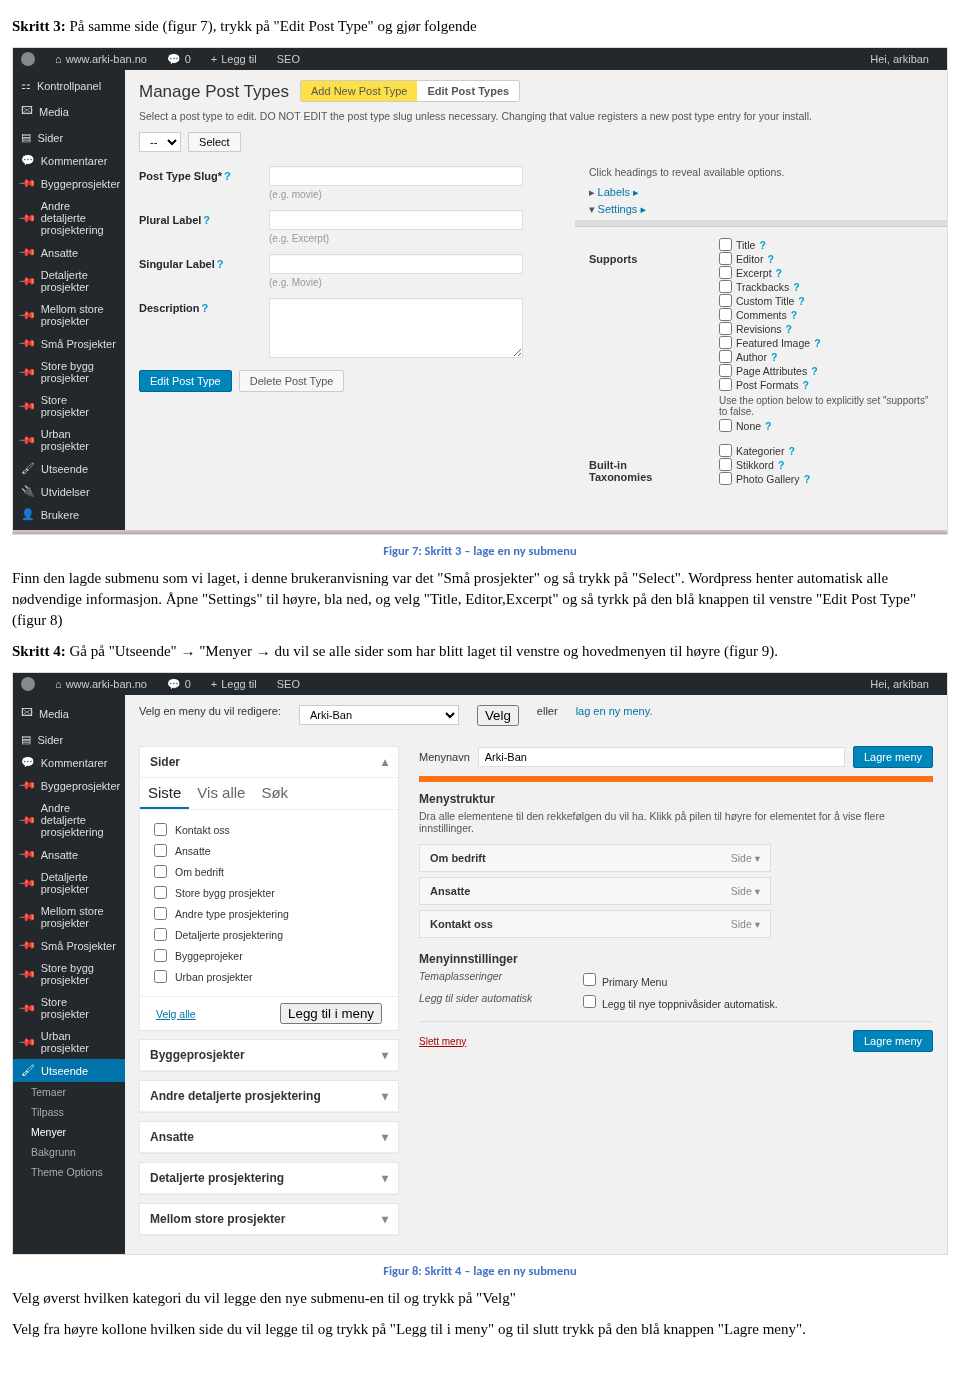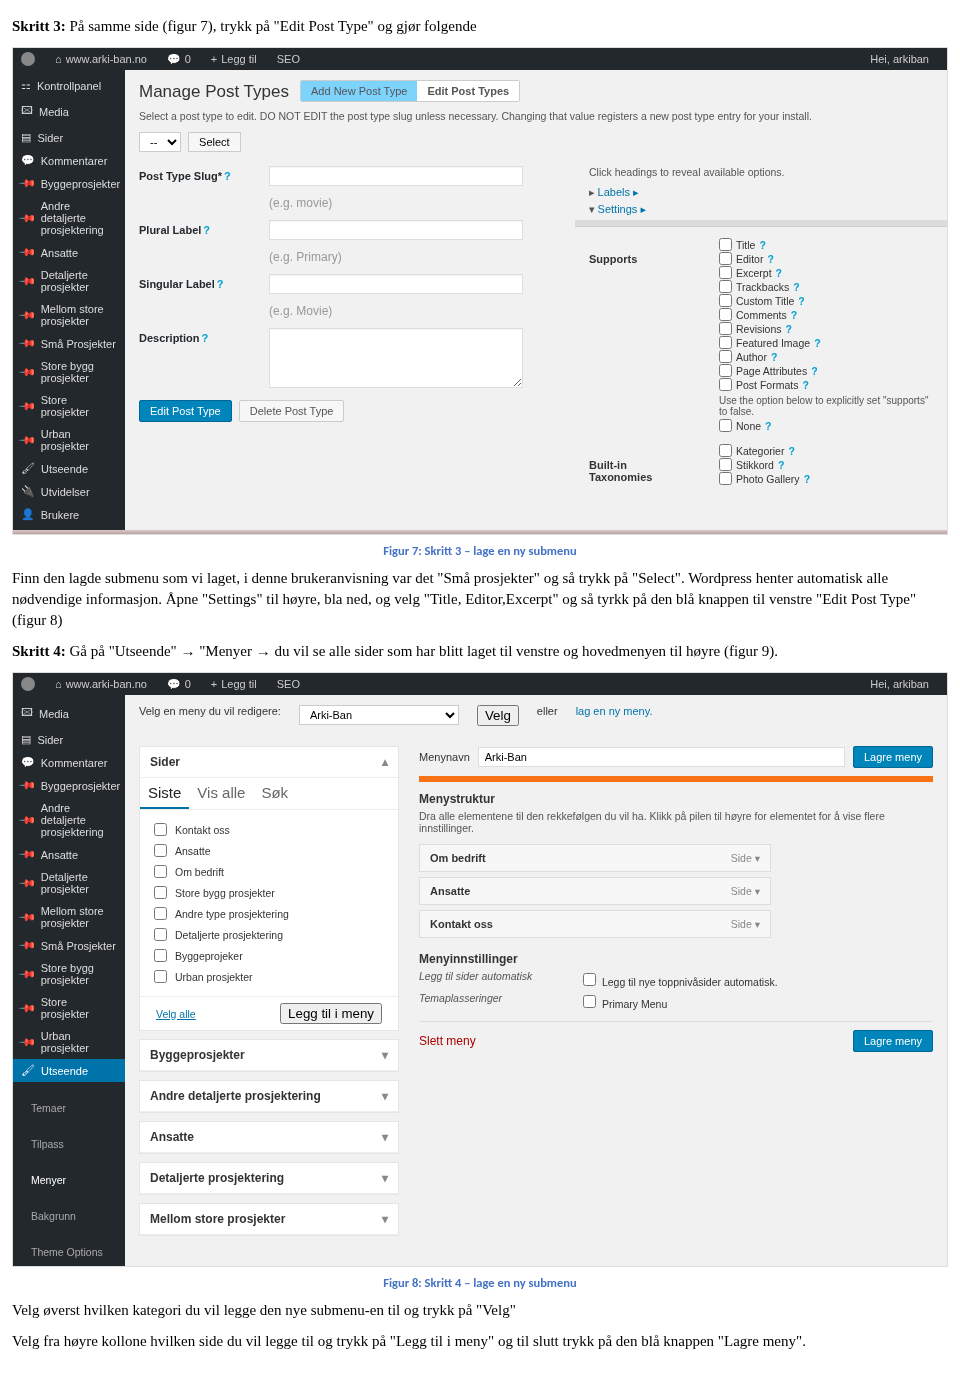--- a/index.html
+++ b/index.html
@@ -18,43 +18,43 @@
 .wpbar { background: #23282d; color: #ccc; height: 22px; display: flex; align-items: center; padding: 0 8px; font-size: 11px; }
 .wpbar .spacer { flex: 1; }
 .wpbar span { margin-right: 10px; display: inline-flex; align-items: center; gap: 4px; color: #ccc; }
 .wplogo { width: 14px; height: 14px; border-radius: 50%; background: #888; display: inline-block; }
 
 
 .wpbody { display: flex; align-items: stretch; }
 .wpside { background: #23282d; color: #ccc; width: 112px; padding: 4px 0; font-size: 11px; }
 .wpside .item { padding: 5px 8px; display: flex; align-items: center; gap: 6px; color: #ddd; }
 .wpside .item.active { background: #0073aa; color: #fff; }
-.wpside .sub { padding: 20px 8px 4px 18px; color: #aaa; font-size: 10.5px; }
+.wpside .sub { padding: 4px 8px 4px 18px; color: #aaa; font-size: 10.5px; }
 .wpside .sub.on { color: #fff; }
 .pin-icon { transform: rotate(45deg); display: inline-block; }
 
 
 .wpmain { flex: 1; background: #f1f1f1; padding: 10px 14px; }
 .h-title { font-size: 17px; font-weight: 400; display: inline-block; margin-right: 8px; }
 .tabs { display: inline-flex; border: 1px solid #ccc; border-radius: 2px; overflow: hidden; font-size: 11px; vertical-align: 2px; }
-.tabs .tab { padding: 4px 10px; background: #7dd3fc; color: #555; }
+.tabs .tab { padding: 4px 10px; background: #fde047; color: #555; }
 .tabs .tab.active { background: #fff; font-weight: bold; }
 .hint { font-size: 10.5px; color: #555; margin: 8px 0 10px; }
 
 .row { display: flex; gap: 20px; }
 .col-left { flex: 0 0 430px; }
 .col-right { flex: 1; }
 
 .fld { display: flex; align-items: flex-start; margin-bottom: 10px; }
 .fld .lbl { width: 130px; font-size: 11px; font-weight: bold; color: #23282d; padding-top: 4px; }
 .fld .lbl .q { color: #00a0d2; font-weight: bold; margin-left: 2px; }
 .fld .ctrl { flex: 1; }
 .fld input[type=text], .fld textarea { width: 240px; border: 1px solid #ddd; padding: 3px 6px; font-size: 11px; background: #fff; box-shadow: inset 0 1px 1px rgba(0,0,0,0.04); }
 .fld textarea { height: 52px; resize: both; }
-.ph { color: #999; font-size: 12px; margin-top: 10px; }
+.ph { color: #999; font-size: 10px; margin-top: 3px; }
 
 .select-line { margin-bottom: 14px; }
 .select-line select { border: 1px solid #ccc; padding: 2px 6px; font-size: 11px; background: #fff; }
 .select-line .btn-s { border: 1px solid #ccc; background: #f7f7f7; padding: 3px 10px; font-size: 11px; margin-left: 4px; }
 
 .btn-primary { background: #0085ba; color: #fff; border: 1px solid #006799; padding: 4px 10px; font-size: 11px; border-radius: 2px; }
 .btn-sec { background: #f7f7f7; color: #555; border: 1px solid #ccc; padding: 4px 10px; font-size: 11px; border-radius: 2px; margin-left: 4px; }
 
 .rhint { font-size: 10.5px; color: #555; margin-bottom: 8px; }
 .acc { font-size: 11px; color: #0073aa; margin: 4px 0; }
@@ -85,21 +85,21 @@
 
 .right-col { flex: 1; }
 .menuname-row { display: flex; align-items: center; gap: 8px; font-size: 11px; margin-bottom: 10px; }
 .menuname-row input { flex: 1; border: 1px solid #ddd; padding: 3px 6px; font-size: 11px; }
 .struct-h { font-weight: bold; font-size: 12px; margin-bottom: 4px; }
 .struct-hint { font-size: 10.5px; color: #555; margin-bottom: 10px; }
 .mitem { background: #f7f7f7; border: 1px solid #ddd; padding: 7px 10px; margin-bottom: 5px; display: flex; justify-content: space-between; align-items: center; font-size: 11px; max-width: 330px; }
 .mitem .type { color: #888; font-size: 10.5px; }
 .settings-row { display: flex; gap: 30px; font-size: 10.5px; margin: 3px 0; }
 .settings-row .sl { width: 130px; color: #555; font-style: italic; }
-.del-link { color: #a00; font-size: 12px; }
+.del-link { color: #a00; text-decoration: underline; font-size: 10px; }
 .bbar { display: flex; justify-content: space-between; align-items: center; margin-top: 10px; border-top: 1px solid #ddd; padding-top: 8px; }
 </style>
 </head>
 <body>
 
 <div class="doc">
   <p><b>Skritt 3:</b><span> På samme side (figur 7), trykk på "Edit Post Type" og gjør folgende</span></p>
 
   <div class="shot">
     <div class="wpbar">
@@ -200,21 +200,21 @@
               <div class="lbl"><span>Post Type Slug*</span><span class="q">?</span></div>
               <div class="ctrl">
                 <input type="text" style="">
                 <div class="ph">(e.g. movie)</div>
               </div>
             </div>
             <div class="fld">
               <div class="lbl"><span>Plural Label</span><span class="q">?</span></div>
               <div class="ctrl">
                 <input type="text" style="">
-                <div class="ph">(e.g. Primary)</div>
+                <div class="ph">(e.g. Excerpt)</div>
               </div>
             </div>
             <div class="fld">
               <div class="lbl"><span>Singular Label</span><span class="q">?</span></div>
               <div class="ctrl">
                 <input type="text" style="">
                 <div class="ph">(e.g. Movie)</div>
               </div>
             </div>
             <div class="fld">
@@ -518,26 +518,26 @@
                 <b>Ansatte</b>
                 <span class="type"><span>Side</span> ▾</span>
               </div>
             <div class="mitem">
                 <b>Kontakt oss</b>
                 <span class="type"><span>Side</span> ▾</span>
               </div>
 
             <div class="struct-h" style="margin-top:14px;">Menyinnstillinger</div>
             <div class="settings-row">
+              <span class="sl">Temaplasseringer</span>
+              <span><input type="checkbox" style=""> <span>Primary Menu</span></span>
+            </div>
+            <div class="settings-row">
               <span class="sl">Legg til sider automatisk</span>
               <span><input type="checkbox" style=""> <span>Legg til nye toppnivåsider automatisk.</span></span>
-            </div>
-            <div class="settings-row">
-              <span class="sl">Temaplasseringer</span>
-              <span><input type="checkbox" style=""> <span>Primary Menu</span></span>
             </div>
 
             <div class="bbar">
               <span class="del-link">Slett meny</span>
               <button class="btn-primary">Lagre meny</button>
             </div>
           </div>
         </div>
       </div>
     </div>

